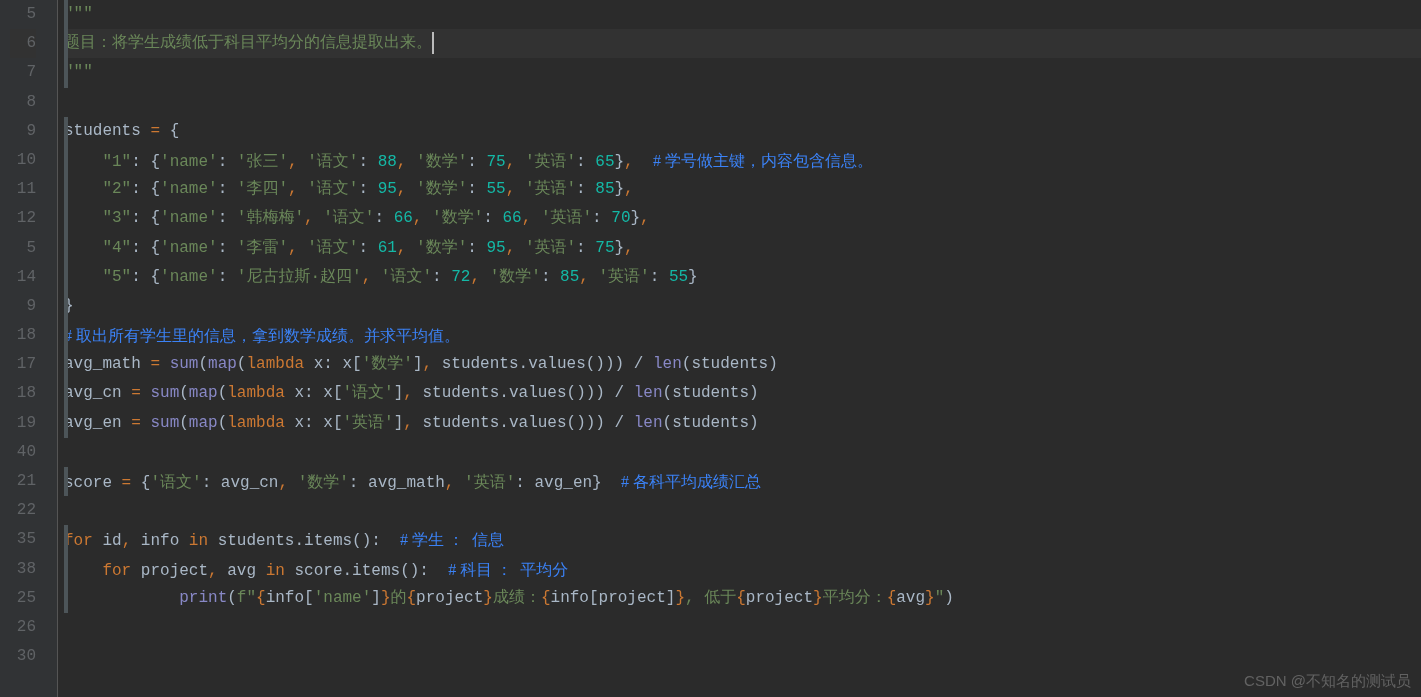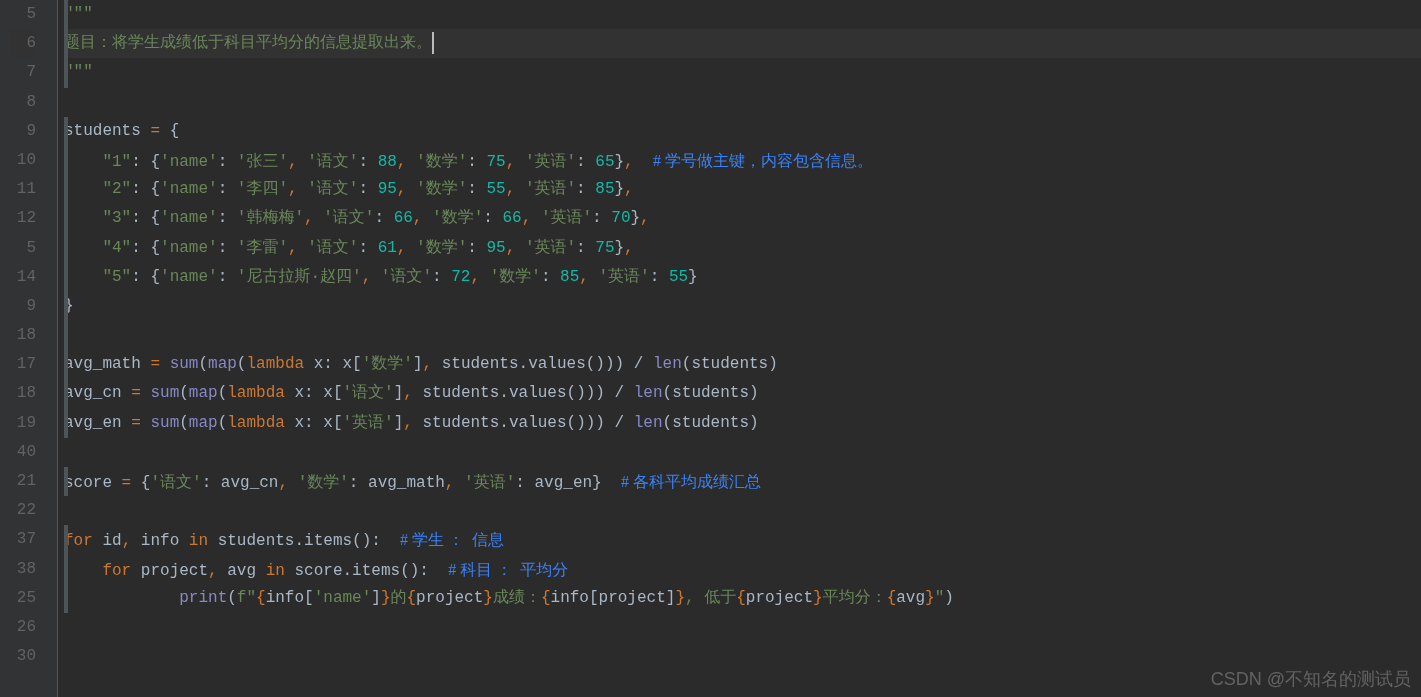--- a/index.html
+++ b/index.html
@@ -65,21 +65,21 @@
     .punc { color: #cc7832; }
     .num { color: #14b8a6; }
     .cmt { color: #3b82f6; font-family: Liberation Serif, serif; }
     .builtin { color: #8888c6; font-family: Liberation Mono, monospace; }
     .id { color: #a9b7c6; }
     .watermark {
       position: absolute;
       bottom: 6px;
       right: 10px;
       color: rgba(200,200,200,0.35);
-      font-size: 18px;
+      font-size: 15px;
       font-family: sans-serif;
     }
   </style>
 </head>
 <body>
 
 <div class="editor">
   <div class="gutter">
     <div class="line-num">5</div>
     <div class="line-num" style="background:#323232;">6</div>
@@ -92,40 +92,40 @@
     <div class="line-num">5</div>
     <div class="line-num">14</div>
     <div class="line-num">9</div>
     <div class="line-num">18</div>
     <div class="line-num">17</div>
     <div class="line-num">18</div>
     <div class="line-num">19</div>
     <div class="line-num">40</div>
     <div class="line-num">21</div>
     <div class="line-num">22</div>
-    <div class="line-num">37</div>
+    <div class="line-num">35</div>
     <div class="line-num">38</div>
     <div class="line-num">25</div>
     <div class="line-num">26</div>
     <div class="line-num">30</div>
   </div>
   <div class="fold-col"></div>
   <div class="code">
     <div class="code-line"><div class="margin-bar"></div><span class="str-q">"""</span></div>
     <div class="code-line current-hl"><div class="margin-bar"></div><span class="str-q">题目：将学生成绩低于科目平均分的信息提取出来。</span><span class="cursor"></span></div>
     <div class="code-line"><div class="margin-bar"></div><span class="str-q">"""</span></div>
     <div class="code-line"></div>
     <div class="code-line"><div class="margin-bar"></div><span class="id">students </span><span class="punc">=</span><span class="id"> {</span></div>
     <div class="code-line"><div class="margin-bar"></div><span class="id">    </span><span class="str-q">"1"</span><span class="id">: {</span><span class="str-q">'name'</span><span class="id">: </span><span class="str-q">'张三'</span><span class="punc">, </span><span class="str-q">'语文'</span><span class="id">: </span><span class="num">88</span><span class="punc">, </span><span class="str-q">'数学'</span><span class="id">: </span><span class="num">75</span><span class="punc">, </span><span class="str-q">'英语'</span><span class="id">: </span><span class="num">65</span><span class="id">}</span><span class="punc">,</span><span class="id">  </span><span class="cmt"># 学号做主键，内容包含信息。</span></div>
     <div class="code-line"><div class="margin-bar"></div><span class="id">    </span><span class="str-q">"2"</span><span class="id">: {</span><span class="str-q">'name'</span><span class="id">: </span><span class="str-q">'李四'</span><span class="punc">, </span><span class="str-q">'语文'</span><span class="id">: </span><span class="num">95</span><span class="punc">, </span><span class="str-q">'数学'</span><span class="id">: </span><span class="num">55</span><span class="punc">, </span><span class="str-q">'英语'</span><span class="id">: </span><span class="num">85</span><span class="id">}</span><span class="punc">,</span></div>
     <div class="code-line"><div class="margin-bar"></div><span class="id">    </span><span class="str-q">"3"</span><span class="id">: {</span><span class="str-q">'name'</span><span class="id">: </span><span class="str-q">'韩梅梅'</span><span class="punc">, </span><span class="str-q">'语文'</span><span class="id">: </span><span class="num">66</span><span class="punc">, </span><span class="str-q">'数学'</span><span class="id">: </span><span class="num">66</span><span class="punc">, </span><span class="str-q">'英语'</span><span class="id">: </span><span class="num">70</span><span class="id">}</span><span class="punc">,</span></div>
     <div class="code-line"><div class="margin-bar"></div><span class="id">    </span><span class="str-q">"4"</span><span class="id">: {</span><span class="str-q">'name'</span><span class="id">: </span><span class="str-q">'李雷'</span><span class="punc">, </span><span class="str-q">'语文'</span><span class="id">: </span><span class="num">61</span><span class="punc">, </span><span class="str-q">'数学'</span><span class="id">: </span><span class="num">95</span><span class="punc">, </span><span class="str-q">'英语'</span><span class="id">: </span><span class="num">75</span><span class="id">}</span><span class="punc">,</span></div>
     <div class="code-line"><div class="margin-bar"></div><span class="id">    </span><span class="str-q">"5"</span><span class="id">: {</span><span class="str-q">'name'</span><span class="id">: </span><span class="str-q">'尼古拉斯·赵四'</span><span class="punc">, </span><span class="str-q">'语文'</span><span class="id">: </span><span class="num">72</span><span class="punc">, </span><span class="str-q">'数学'</span><span class="id">: </span><span class="num">85</span><span class="punc">, </span><span class="str-q">'英语'</span><span class="id">: </span><span class="num">55</span><span class="id">}</span></div>
     <div class="code-line"><div class="margin-bar"></div><span class="id">}</span></div>
-    <div class="code-line"><div class="margin-bar"></div></div>
+    <div class="code-line"><div class="margin-bar"></div><span class="cmt"># 取出所有学生里的信息，拿到数学成绩。并求平均值。</span></div>
     <div class="code-line"><div class="margin-bar"></div><span class="id">avg_math </span><span class="punc">= </span><span class="builtin">sum</span><span class="id">(</span><span class="builtin">map</span><span class="id">(</span><span class="kw">lambda</span><span class="id"> x: x[</span><span class="str-q">'数学'</span><span class="id">]</span><span class="punc">, </span><span class="id">students</span><span class="id">.</span><span class="id">values</span><span class="id">())) / </span><span class="builtin">len</span><span class="id">(</span><span class="id">students</span><span class="id">)</span></div>
     <div class="code-line"><div class="margin-bar"></div><span class="id">avg_cn </span><span class="punc">= </span><span class="builtin">sum</span><span class="id">(</span><span class="builtin">map</span><span class="id">(</span><span class="kw">lambda</span><span class="id"> x: x[</span><span class="str-q">'语文'</span><span class="id">]</span><span class="punc">, </span><span class="id">students</span><span class="id">.</span><span class="id">values</span><span class="id">())) / </span><span class="builtin">len</span><span class="id">(</span><span class="id">students</span><span class="id">)</span></div>
     <div class="code-line"><div class="margin-bar"></div><span class="id">avg_en </span><span class="punc">= </span><span class="builtin">sum</span><span class="id">(</span><span class="builtin">map</span><span class="id">(</span><span class="kw">lambda</span><span class="id"> x: x[</span><span class="str-q">'英语'</span><span class="id">]</span><span class="punc">, </span><span class="id">students</span><span class="id">.</span><span class="id">values</span><span class="id">())) / </span><span class="builtin">len</span><span class="id">(</span><span class="id">students</span><span class="id">)</span></div>
     <div class="code-line"></div>
     <div class="code-line"><div class="margin-bar"></div><span class="id">score </span><span class="punc">= </span><span class="id">{</span><span class="str-q">'语文'</span><span class="id">: </span><span class="id">avg_cn</span><span class="punc">, </span><span class="str-q">'数学'</span><span class="id">: </span><span class="id">avg_math</span><span class="punc">, </span><span class="str-q">'英语'</span><span class="id">: </span><span class="id">avg_en</span><span class="id">}  </span><span class="cmt"># 各科平均成绩汇总</span></div>
     <div class="code-line"></div>
     <div class="code-line"><div class="margin-bar"></div><span class="kw">for</span><span class="id"> </span><span class="id">id</span><span class="punc">, </span><span class="id">info</span><span class="id"> </span><span class="kw">in</span><span class="id"> </span><span class="id">students</span><span class="id">.</span><span class="id">items</span><span class="id">():  </span><span class="cmt"># 学生 ：  信息</span></div>
     <div class="code-line"><div class="margin-bar"></div><span class="id">    </span><span class="kw">for</span><span class="id"> </span><span class="id">project</span><span class="punc">, </span><span class="id">avg</span><span class="id"> </span><span class="kw">in</span><span class="id"> </span><span class="id">score</span><span class="id">.</span><span class="id">items</span><span class="id">():  </span><span class="cmt"># 科目 ：  平均分</span></div>
     <div class="code-line"><div class="margin-bar"></div><span class="id">            </span><span class="builtin">print</span><span class="id">(</span><span class="str-q">f"</span><span class="punc">{</span><span class="id">info[</span><span class="str-q">'name'</span><span class="id">]</span><span class="punc">}</span><span class="str-q">的</span><span class="punc">{</span><span class="id">project</span><span class="punc">}</span><span class="str-q">成绩：</span><span class="punc">{</span><span class="id">info[project]</span><span class="punc">}</span><span class="str-q">, 低于</span><span class="punc">{</span><span class="id">project</span><span class="punc">}</span><span class="str-q">平均分：</span><span class="punc">{</span><span class="id">avg</span><span class="punc">}</span><span class="str-q">"</span><span class="id">)</span></div>
     <div class="code-line"></div>

